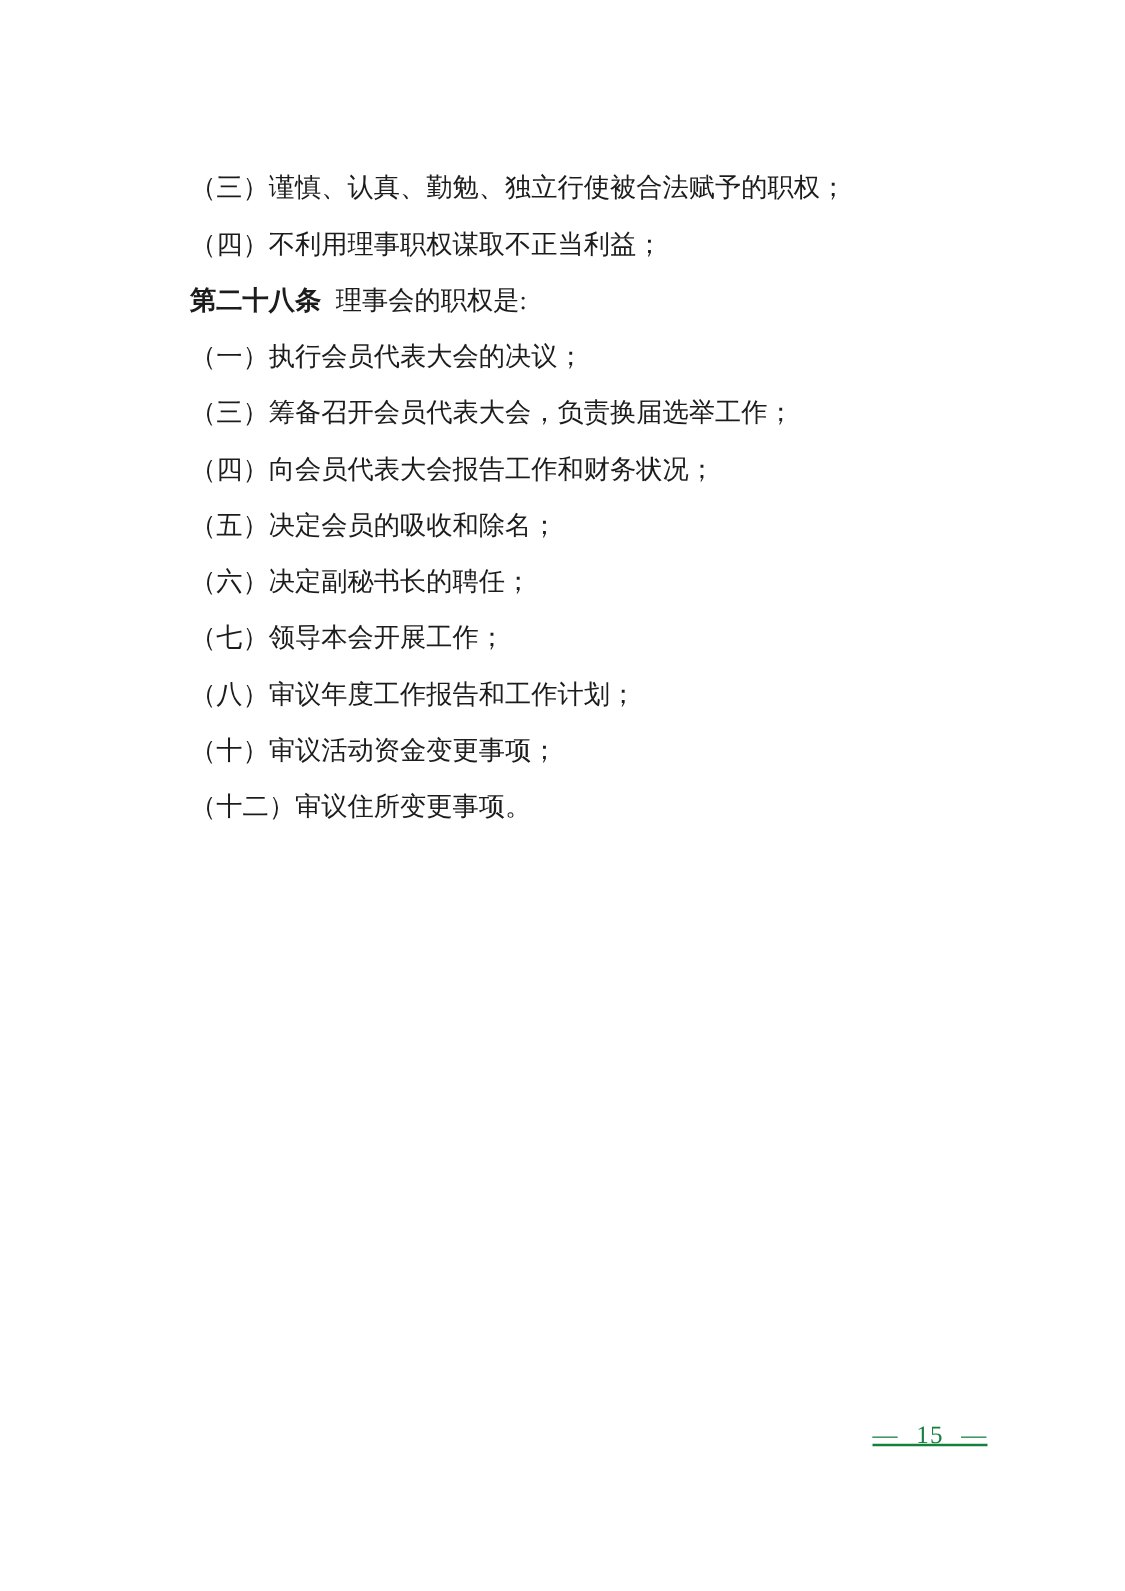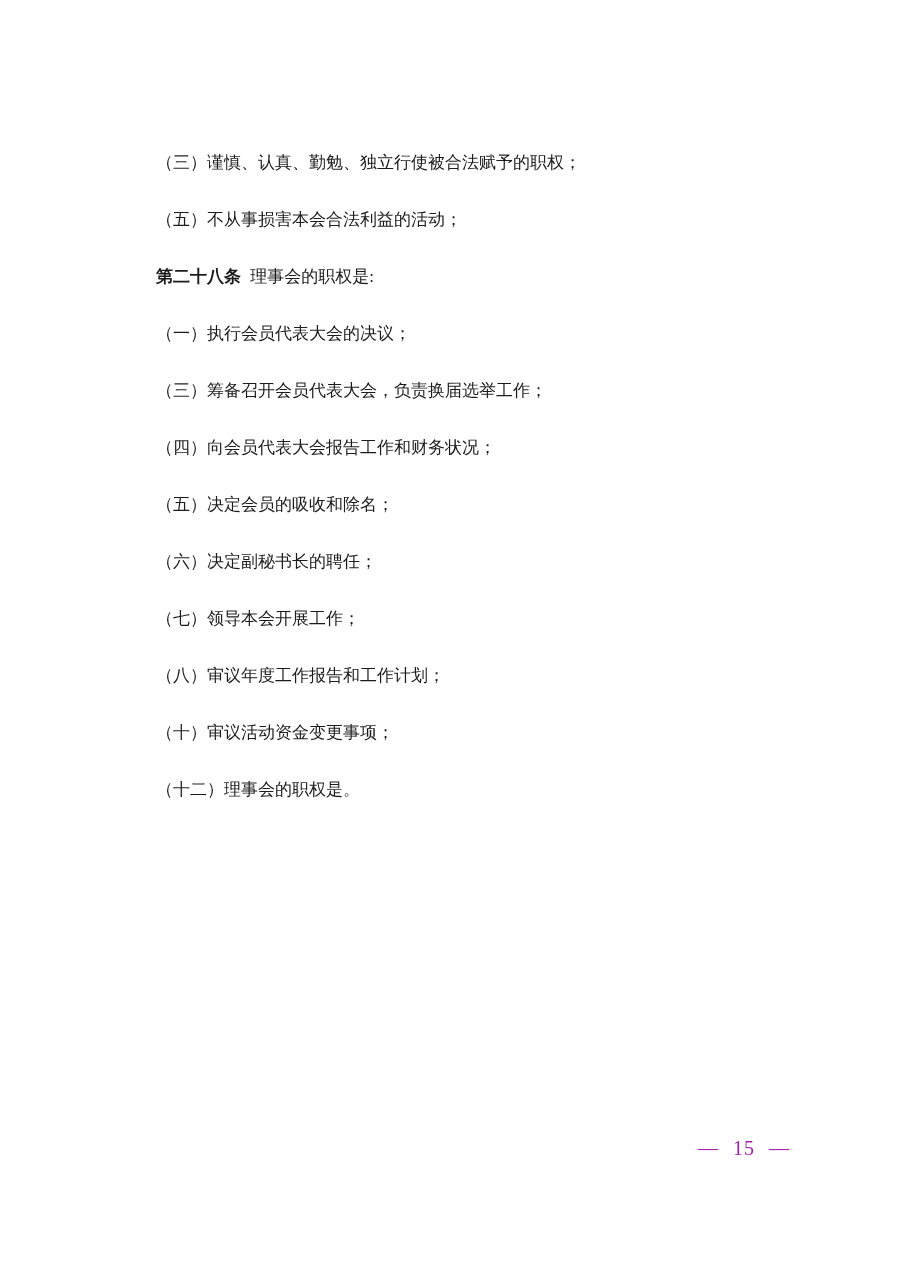--- a/index.html
+++ b/index.html
@@ -20,22 +20,22 @@
     inset: 0;
     background: #ffffff;
   }
   .content {
     position: absolute;
     left: 110px;
     top: 128px;
     width: 680px;
   }
   .para {
-    margin: 12px;
-    font-size: 17px;
+    margin: 0;
+    font-size: 21px;
     line-height: 45px;
     text-indent: 2em;
     text-align: justify;
     text-justify: inter-ideograph;
     word-break: break-all;
   }
   .article-number {
     font-weight: bold;
     margin-right: 0.55em;
   }
@@ -43,38 +43,39 @@
     display: none;
   }
   .footer {
     position: absolute;
     right: 110px;
     top: 1133px;
     font-size: 20px;
     line-height: 30px;
     letter-spacing: 1px;
     word-spacing: 8px;
-    color: #a21caf;
+    color: #15803d;
+    text-decoration: underline;
   }
 </style>
 </head>
 <body>
 
 <div class="page">
   <div class="content">
     <p class="para"><span>（三）谨慎、认真、勤勉、独立行使被合法赋予的职权；</span></p>
-    <p class="para"><span>（五）不从事损害本会合法利益的活动；</span></p>
+    <p class="para"><span>（四）不利用理事职权谋取不正当利益；</span></p>
     <p class="para"><b class="article-number">第二十八条</b><span>理事会的职权是:</span></p>
     <p class="para"><span>（一）执行会员代表大会的决议；</span></p>
     <p class="para"><span>（三）筹备召开会员代表大会，负责换届选举工作；</span></p>
     <p class="para"><span>（四）向会员代表大会报告工作和财务状况；</span></p>
     <p class="para"><span>（五）决定会员的吸收和除名；</span></p>
     <p class="para"><span>（六）决定副秘书长的聘任；</span></p>
     <p class="para"><span>（七）领导本会开展工作；</span></p>
     <p class="para"><span>（八）审议年度工作报告和工作计划；</span></p>
     <p class="para"><span>（十）审议活动资金变更事项；</span></p>
-    <p class="para"><span>（十二）理事会的职权是。</span></p>
+    <p class="para"><span>（十二）审议住所变更事项。</span></p>
   </div>
 
   <div class="footer">
     <span>— 15 —</span>
   </div>
 </div>
 
 </body></html>

